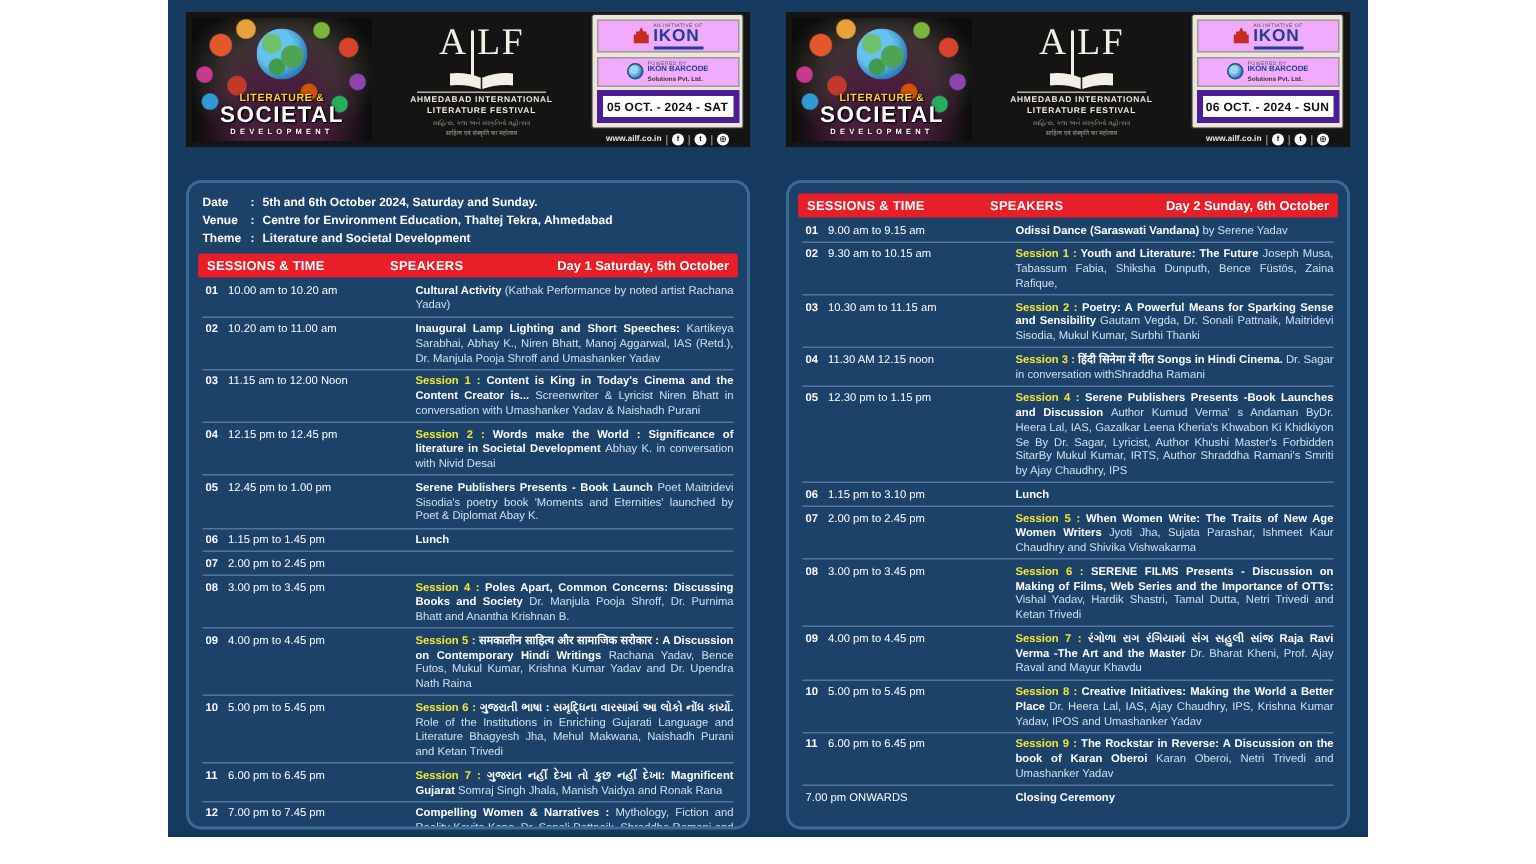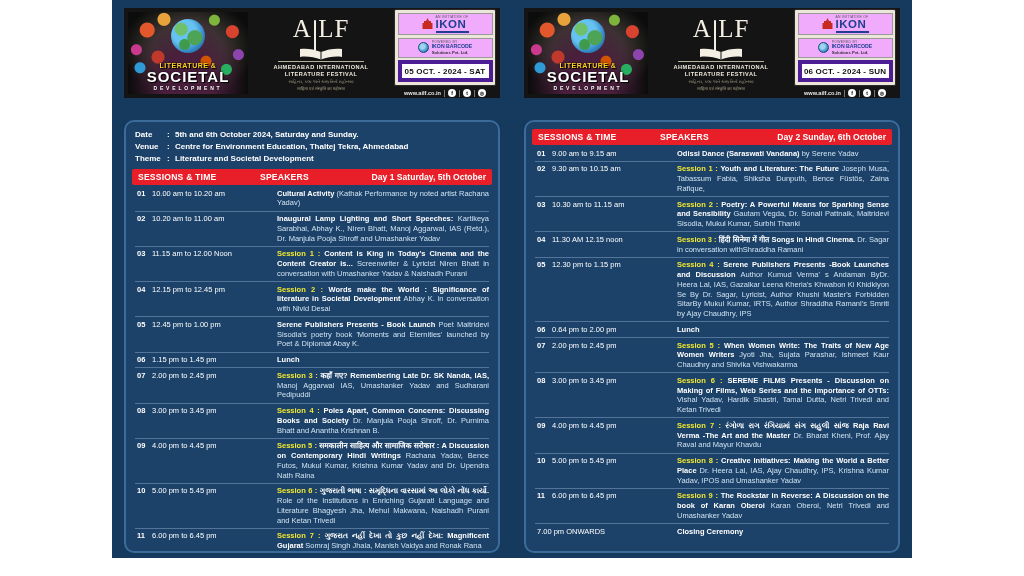--- a/index.html
+++ b/index.html
@@ -217,21 +217,20 @@
                 <span class="num">06</span>
                 <span>1.15 pm to 1.45 pm</span>
               </div>
               <div class="cell-speakers"><span class="seg-bold">Lunch</span></div>
             </div>
             <div class="row">
               <div class="cell-time">
                 <span class="num">07</span>
                 <span>2.00 pm to 2.45 pm</span>
               </div>
-              <div class="cell-speakers"><span class="seg-session">Session 3 : </span><span class="seg-bold">कहाँ गए? Remembering Late Dr. SK Nanda, IAS, </span><span class="seg-normal">Manoj Aggarwal IAS, Umashanker Yadav and Sudharani Pedipuddi</span></div>
             </div>
             <div class="row">
               <div class="cell-time">
                 <span class="num">08</span>
                 <span>3.00 pm to 3.45 pm</span>
               </div>
               <div class="cell-speakers"><span class="seg-session">Session 4 : </span><span class="seg-bold">Poles Apart, Common Concerns: Discussing Books and Society </span><span class="seg-normal">Dr. Manjula Pooja Shroff, Dr. Purnima Bhatt and Anantha Krishnan B.</span></div>
             </div>
             <div class="row">
               <div class="cell-time">
@@ -363,21 +362,21 @@
             <div class="row">
               <div class="cell-time">
                 <span class="num">05</span>
                 <span>12.30 pm to 1.15 pm</span>
               </div>
               <div class="cell-speakers"><span class="seg-session">Session 4 : </span><span class="seg-bold">Serene Publishers Presents -Book Launches and Discussion </span><span class="seg-normal">Author Kumud Verma' s Andaman ByDr. Heera Lal, IAS, Gazalkar Leena Kheria's Khwabon Ki Khidkiyon Se By Dr. Sagar, Lyricist, Author Khushi Master's Forbidden SitarBy Mukul Kumar, IRTS, Author Shraddha Ramani's Smriti by Ajay Chaudhry, IPS</span></div>
             </div>
             <div class="row">
               <div class="cell-time">
                 <span class="num">06</span>
-                <span>0.64 pm to 2.00 pm</span>
+                <span>1.15 pm to 3.10 pm</span>
               </div>
               <div class="cell-speakers"><span class="seg-bold">Lunch</span></div>
             </div>
             <div class="row">
               <div class="cell-time">
                 <span class="num">07</span>
                 <span>2.00 pm to 2.45 pm</span>
               </div>
               <div class="cell-speakers"><span class="seg-session">Session 5 : </span><span class="seg-bold">When Women Write:  The Traits of New Age Women Writers </span><span class="seg-normal">Jyoti Jha, Sujata Parashar, Ishmeet Kaur Chaudhry and Shivika Vishwakarma</span></div>
             </div>

